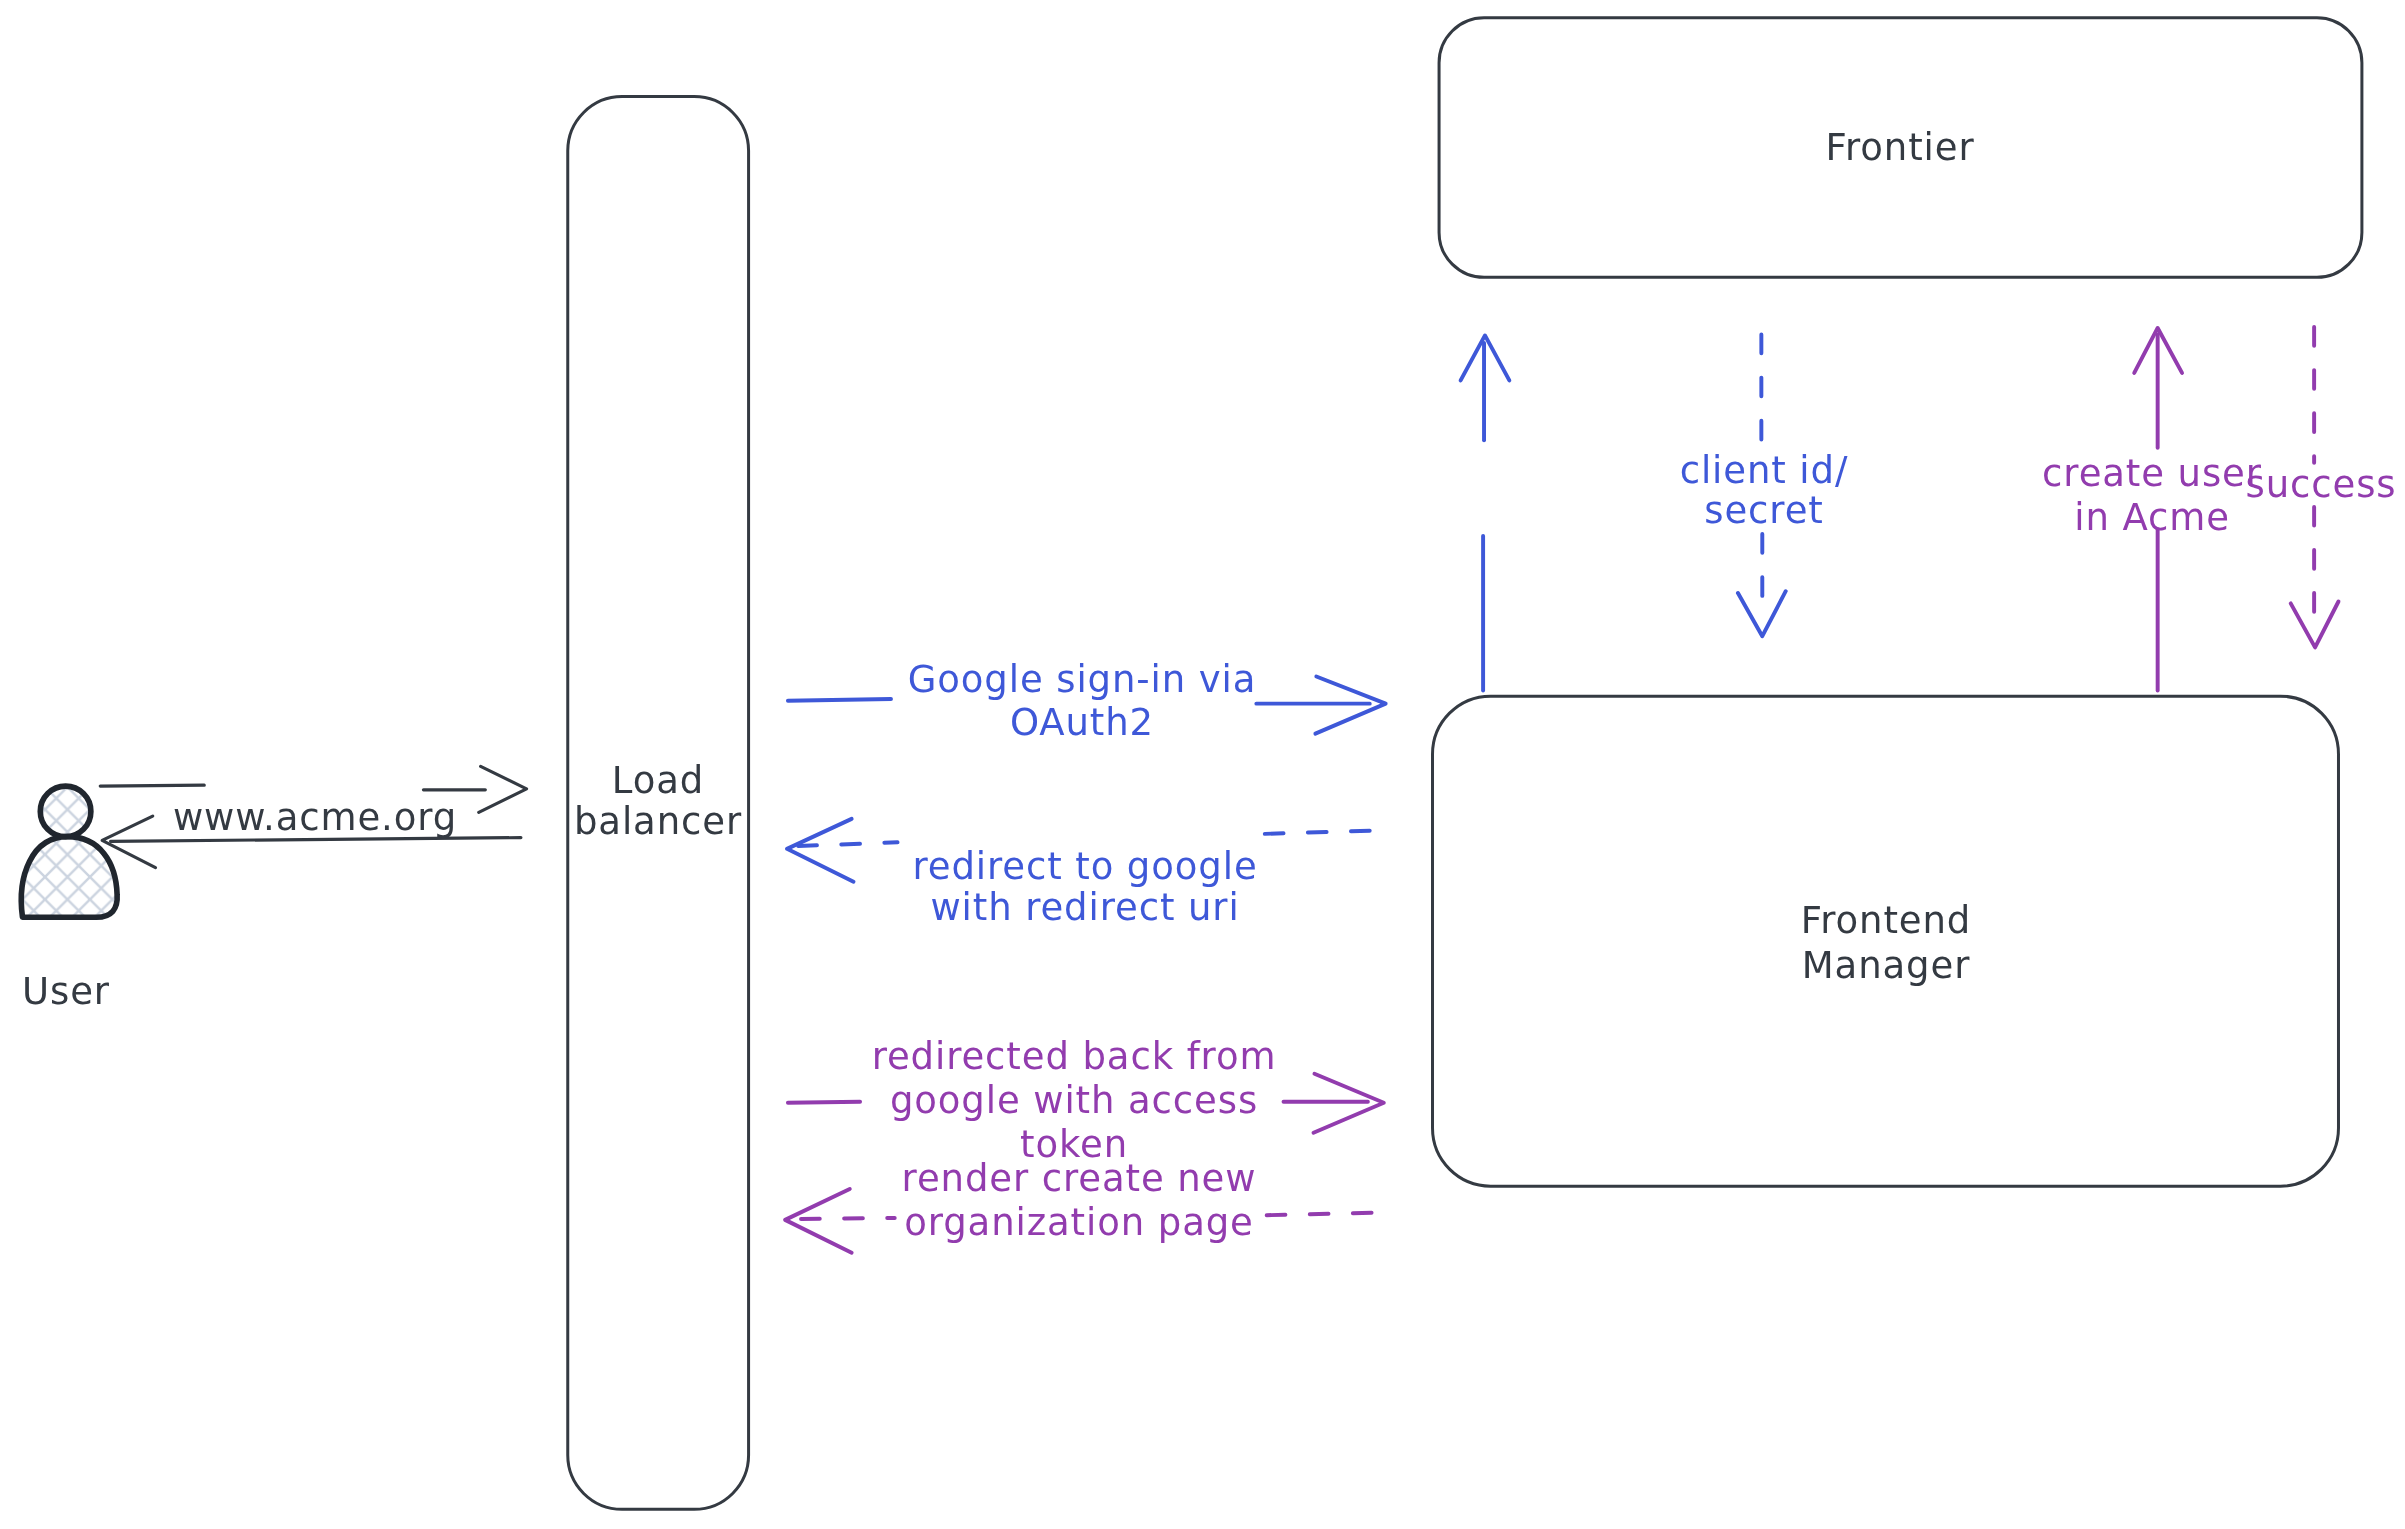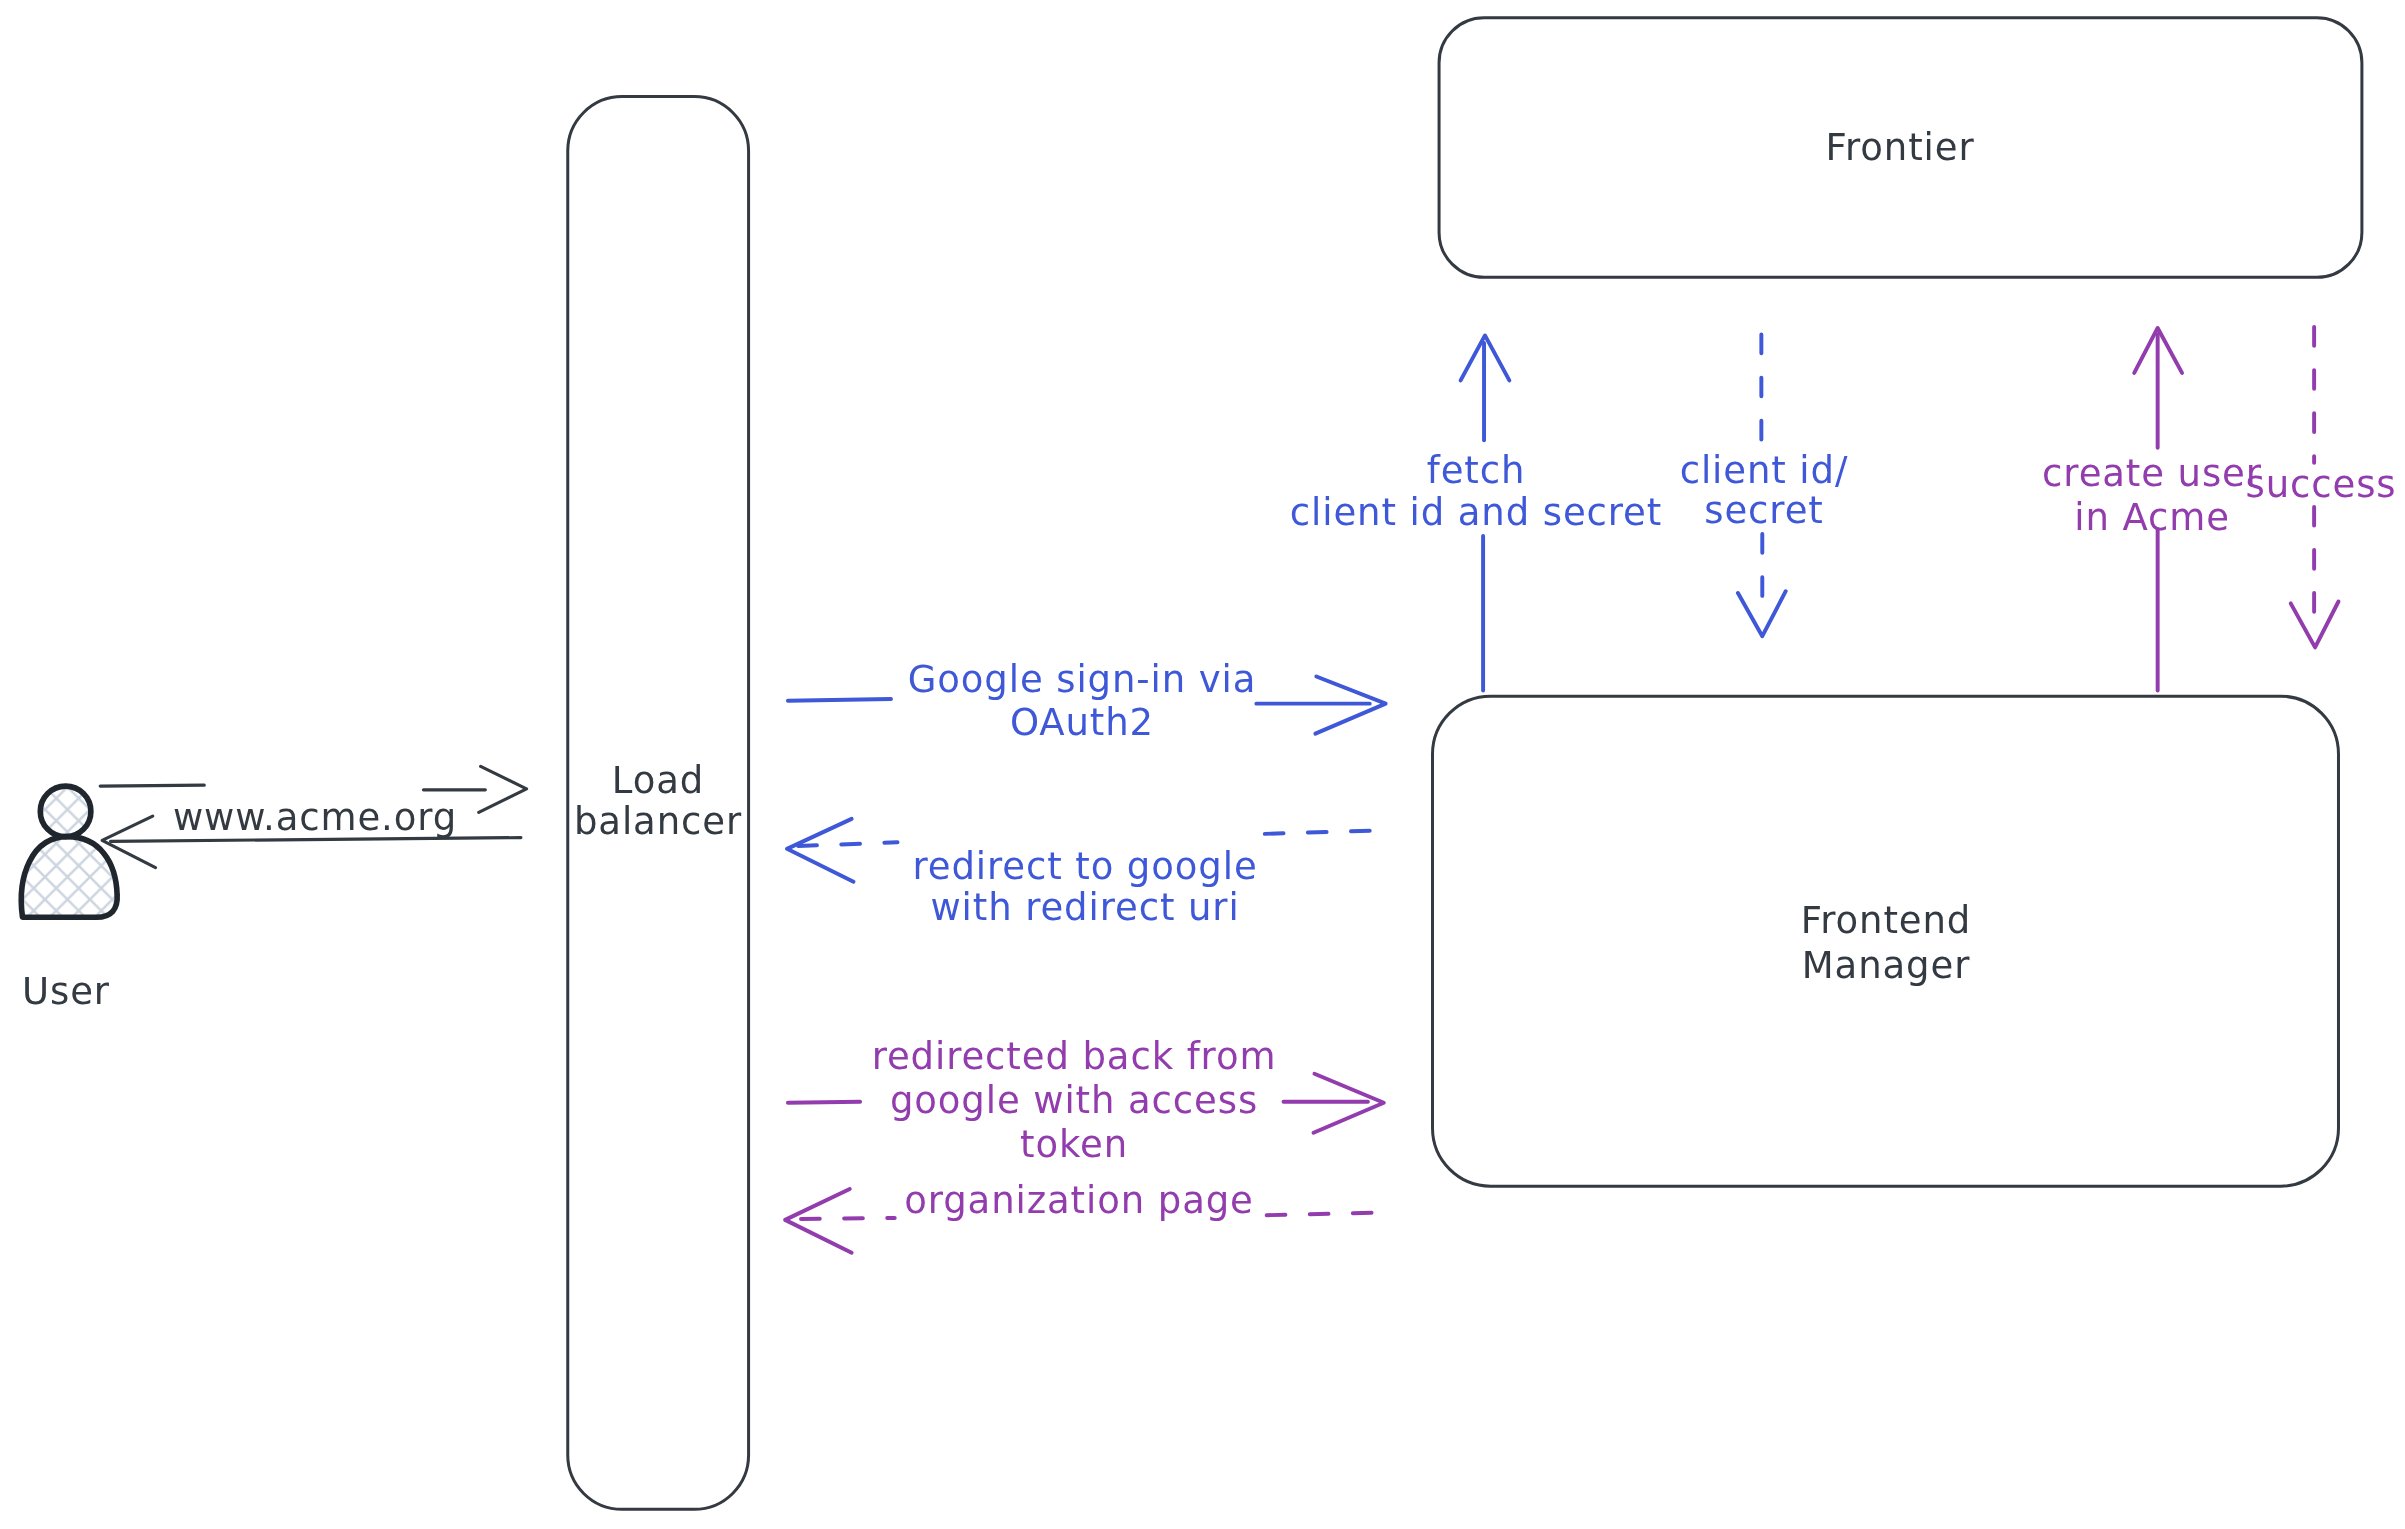--- a/index.html
+++ b/index.html
@@ -149,24 +149,20 @@
   <div class="lbl blue" style="left:1082px;top:701px;">
     <div>Google sign-in via</div>
     <div>OAuth2</div>
   </div>
 
   <div class="lbl blue lh44" style="left:1085px;top:887px;">
     <div>redirect to google</div>
     <div>with redirect uri</div>
   </div>
 
-  <div class="lbl blue lh45" style="left:1476px;top:492px;">
-    <div>fetch</div>
-    <div>client id and secret</div>
-  </div>
 
   <div class="lbl blue lh43" style="left:1764px;top:491px;">
     <div>client id/</div>
     <div>secret</div>
   </div>
 
   <div class="lbl purple lh47" style="left:2152px;top:496px;">
     <div>create user</div>
     <div>in Acme</div>
   </div>
@@ -175,17 +171,18 @@
     <div>success</div>
   </div>
 
   <div class="lbl purple lh47" style="left:1074px;top:1101px;">
     <div>redirected back from</div>
     <div>google with access</div>
     <div>token</div>
   </div>
 
   <div class="lbl purple lh47" style="left:1079px;top:1201px;">
+    <div>render create new</div>
     <div>organization page</div>
   </div>
 
 </div>
 
 
 </body></html>

